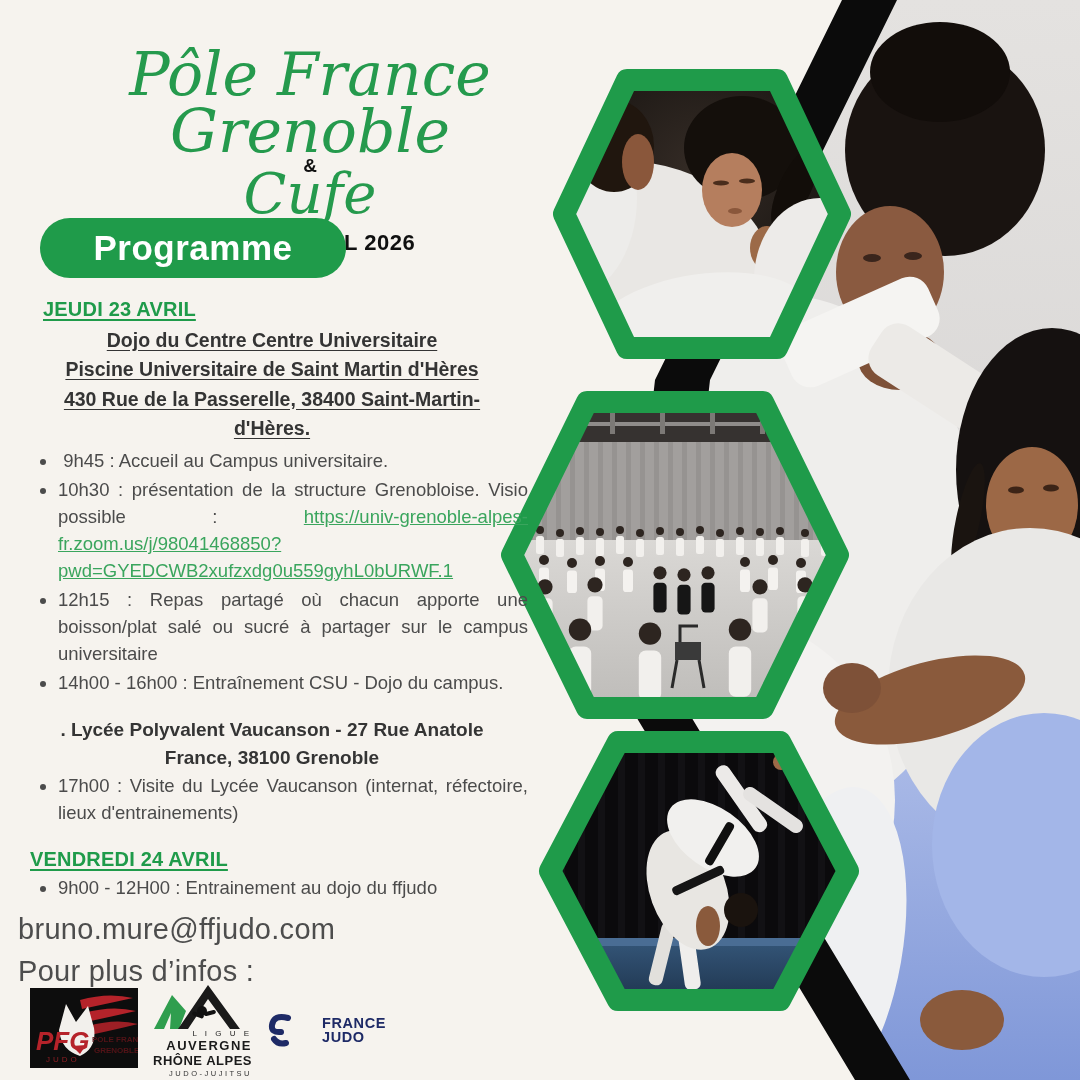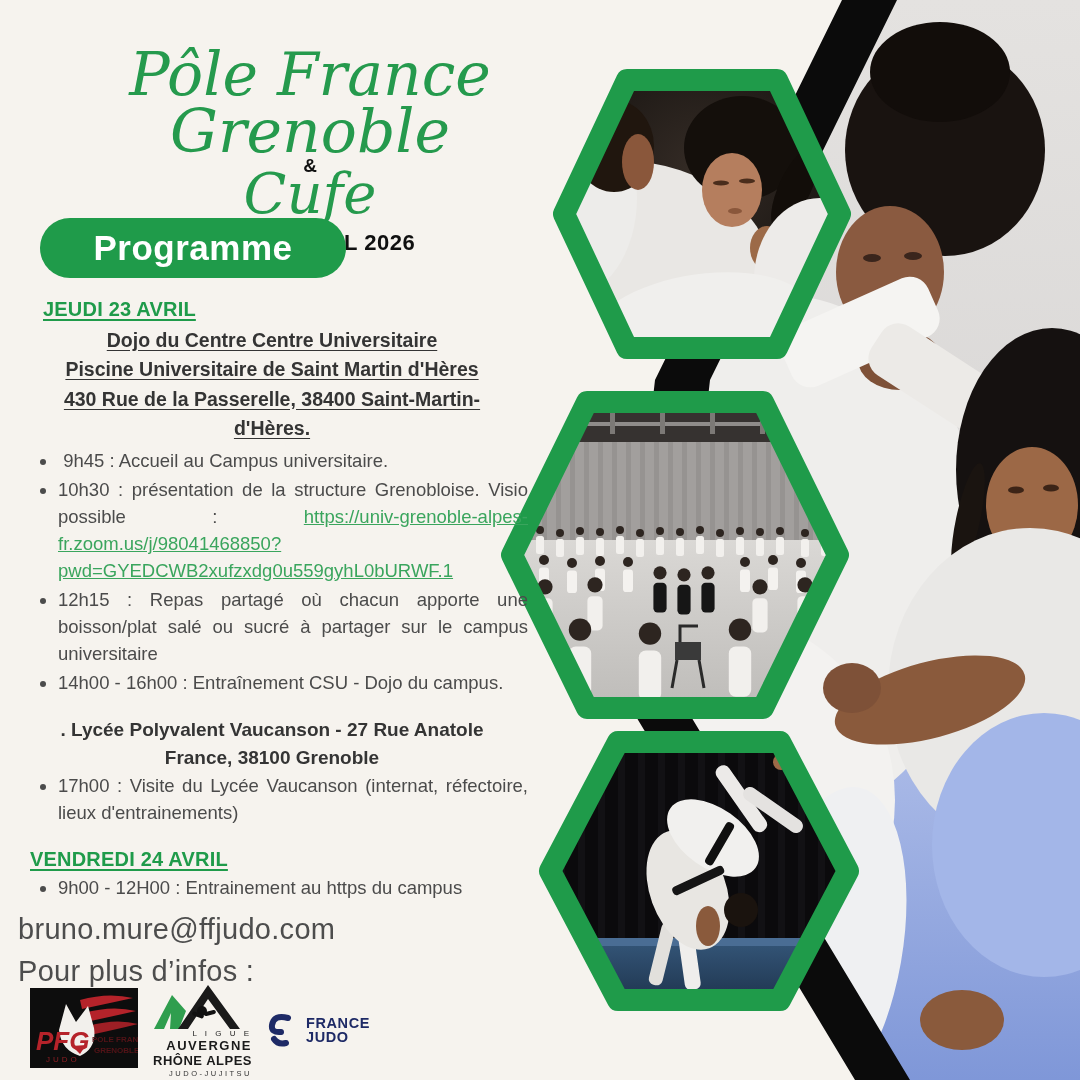--- a/index.html
+++ b/index.html
@@ -40,21 +40,21 @@
 
   .contact{left:18px;top:908px;font-size:29px;color:#4d4d4d;line-height:1.45;letter-spacing:.3px;}
 
   
   .logo-pfg{left:30px;top:988px;}
   .logo-ligue{left:148px;top:981px;width:104px;text-align:right;color:#1b1b1b;}
   .ligue-l1{font-size:8px;letter-spacing:3px;margin-top:-2px;}
   .ligue-l2{font-size:13px;font-weight:bold;letter-spacing:1.5px;}
   .ligue-l3{font-size:13px;font-weight:bold;letter-spacing:.5px;}
   .ligue-l4{font-size:7.5px;letter-spacing:2.5px;margin-top:1px;color:#333;}
-  .logo-fj{left:264px;top:1012px;display:flex;align-items:center;gap:8px;}
+  .logo-fj{left:264px;top:1012px;display:flex;align-items:center;gap:24px;}
   .fj-text{color:#1e2a66;font-weight:bold;font-size:14.5px;line-height:1.0;letter-spacing:.6px;}
 
   .photo-main{left:600px;top:0;width:480px;height:1080px;
      clip-path:polygon(275px 0px,480px 0px,480px 1080px,280px 1080px,55px 690px,90px 380px);}
   svg{display:block;}
 </style>
 </head>
 <body>
 
 <div class="poster">
@@ -285,21 +285,21 @@
 
   <div class="abs b-single b17">
     <ul>
         <li><span>17h00 : Visite du Lycée Vaucanson (internat, réfectoire, lieux d'entrainements)</span></li>
       </ul>
   </div>
 
   <div class="abs day-head vendredi">VENDREDI 24 AVRIL</div>
   <div class="abs b-single b24">
     <ul>
-        <li><span>9h00 - 12H00 : Entrainement au https du campus</span></li>
+        <li><span>9h00 - 12H00 : Entrainement au dojo du ffjudo</span></li>
       </ul>
   </div>
 
   <div class="abs contact">
     <div>bruno.mure@ffjudo.com</div>
     <div>Pour plus d’infos :</div>
   </div>
 
   <div class="abs logo-pfg">
     <svg width="108" height="80" viewBox="0 0 108 80">

